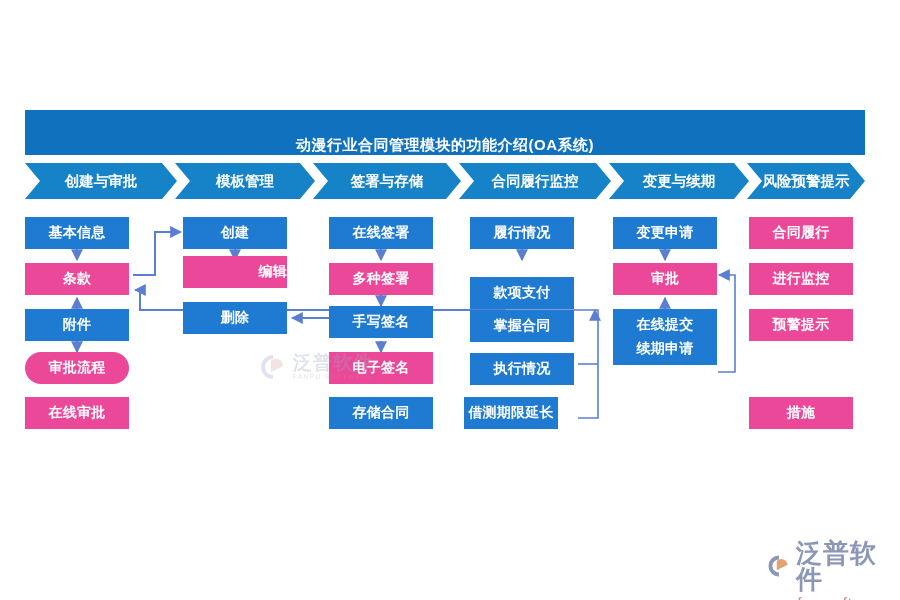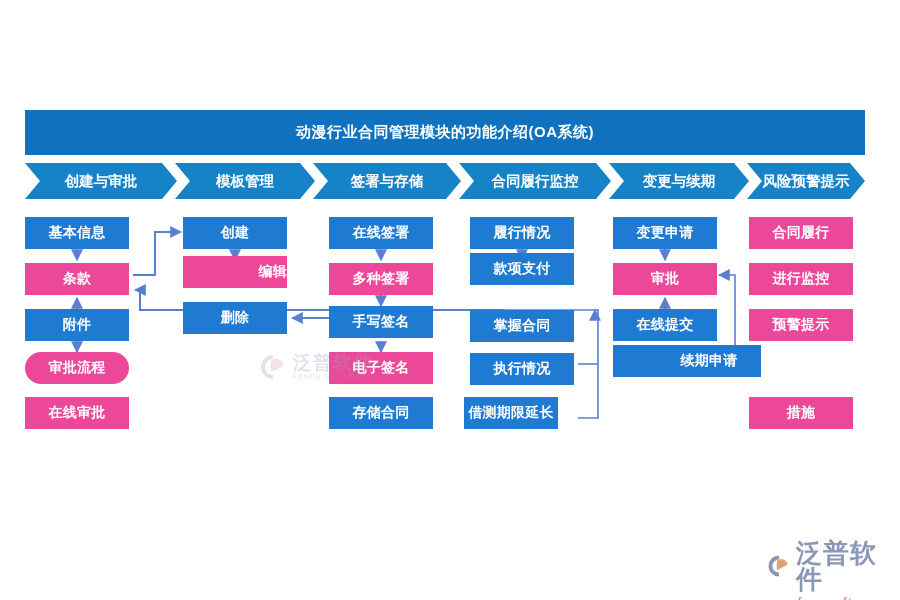--- a/index.html
+++ b/index.html
@@ -8,21 +8,21 @@
     background:#ffffff;
     font-family:"Liberation Sans","DejaVu Sans",sans-serif;
     position:relative;overflow:hidden;
   }
   #diagram{position:absolute;left:0;top:0;width:900px;height:600px;}
 
   
   .title-bar{
     position:absolute;left:25px;top:110px;width:840px;height:45px;
     background:#1072BE;
-    display:flex;align-items:center;justify-content:center;
+    display:flex;align-items:flex-end;justify-content:center;
   }
   .title-bar .t{
     color:#ffffff;font-size:15px;font-weight:bold;letter-spacing:.5px;
     white-space:nowrap;
   }
 
   
   .chevron-row{
     position:absolute;left:25px;top:163px;height:36px;width:840px;
   }
@@ -185,21 +185,21 @@
   <div class="box teal" style="left:329px;top:352px;">
       <span>电子签名</span>
     </div>
   <div class="box blue" style="left:329px;top:397px;">
       <span>存储合同</span>
     </div>
 
   <div class="box blue" style="left:470px;top:217px;">
       <span>履行情况</span>
     </div>
-  <div class="box blue" style="left:470px;top:253px;text-align:right;">
+  <div class="box blue" style="left:470px;top:277px;text-align:right;">
       <span>款项支付</span>
     </div>
   <div class="box blue" style="left:470px;top:310px;">
       <span>掌握合同</span>
     </div>
   <div class="box blue" style="left:470px;top:353px;">
       <span>执行情况</span>
     </div>
   <div class="box blue wide" style="left:464px;top:397px;">
       <span>借测期限延长</span>
@@ -207,21 +207,21 @@
 
   <div class="box blue" style="left:613px;top:217px;">
       <span>变更申请</span>
     </div>
   <div class="box teal" style="left:613px;top:263px;">
       <span>审批</span>
     </div>
   <div class="box blue" style="left:613px;top:309px;">
       <span>在线提交</span>
     </div>
-  <div class="box blue" style="left:613px;top:345px;padding-left:44px;">
+  <div class="box blue" style="left:613px;top:333px;">
       <span>续期申请</span>
     </div>
 
   <div class="box teal" style="left:749px;top:217px;">
       <span>合同履行</span>
     </div>
   <div class="box teal" style="left:749px;top:263px;">
       <span>进行监控</span>
     </div>
   <div class="box teal" style="left:749px;top:309px;">

